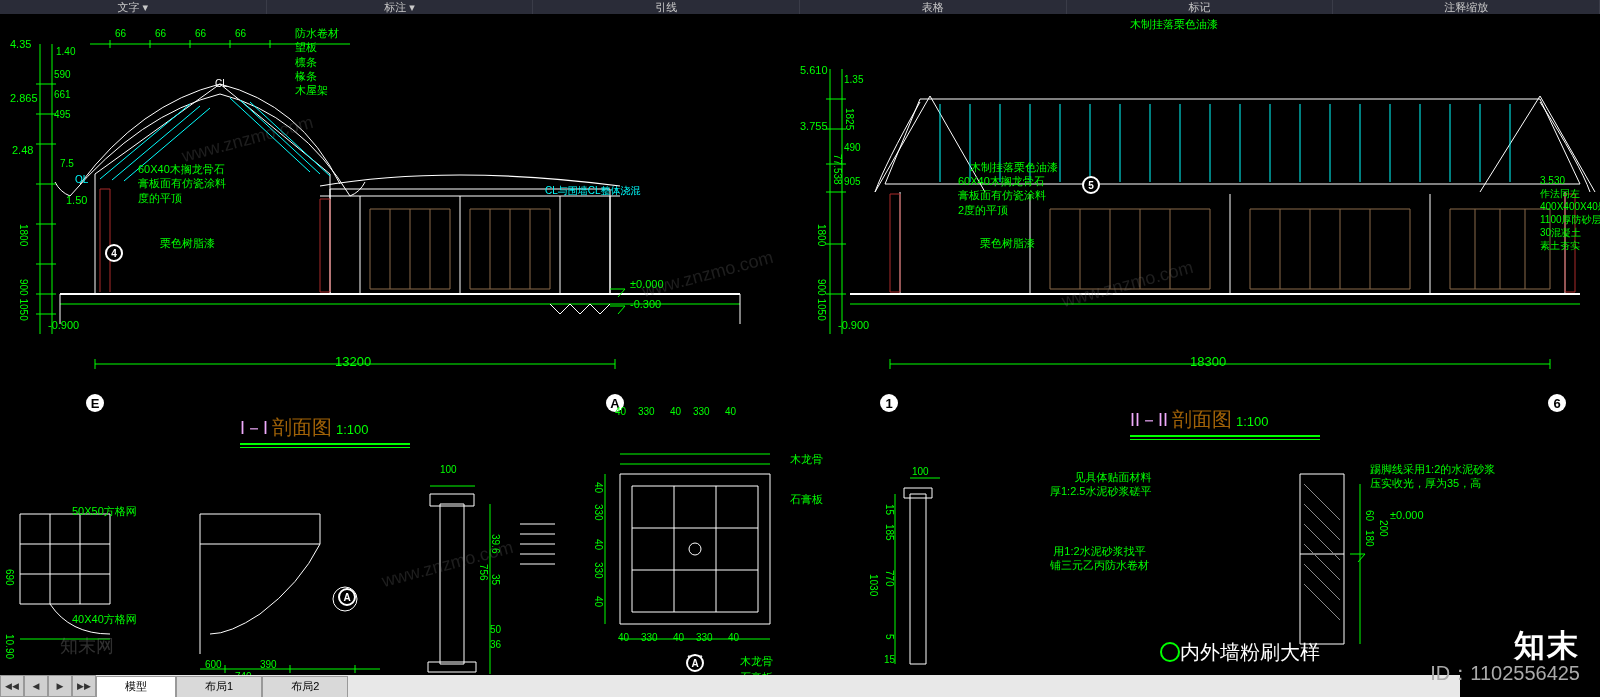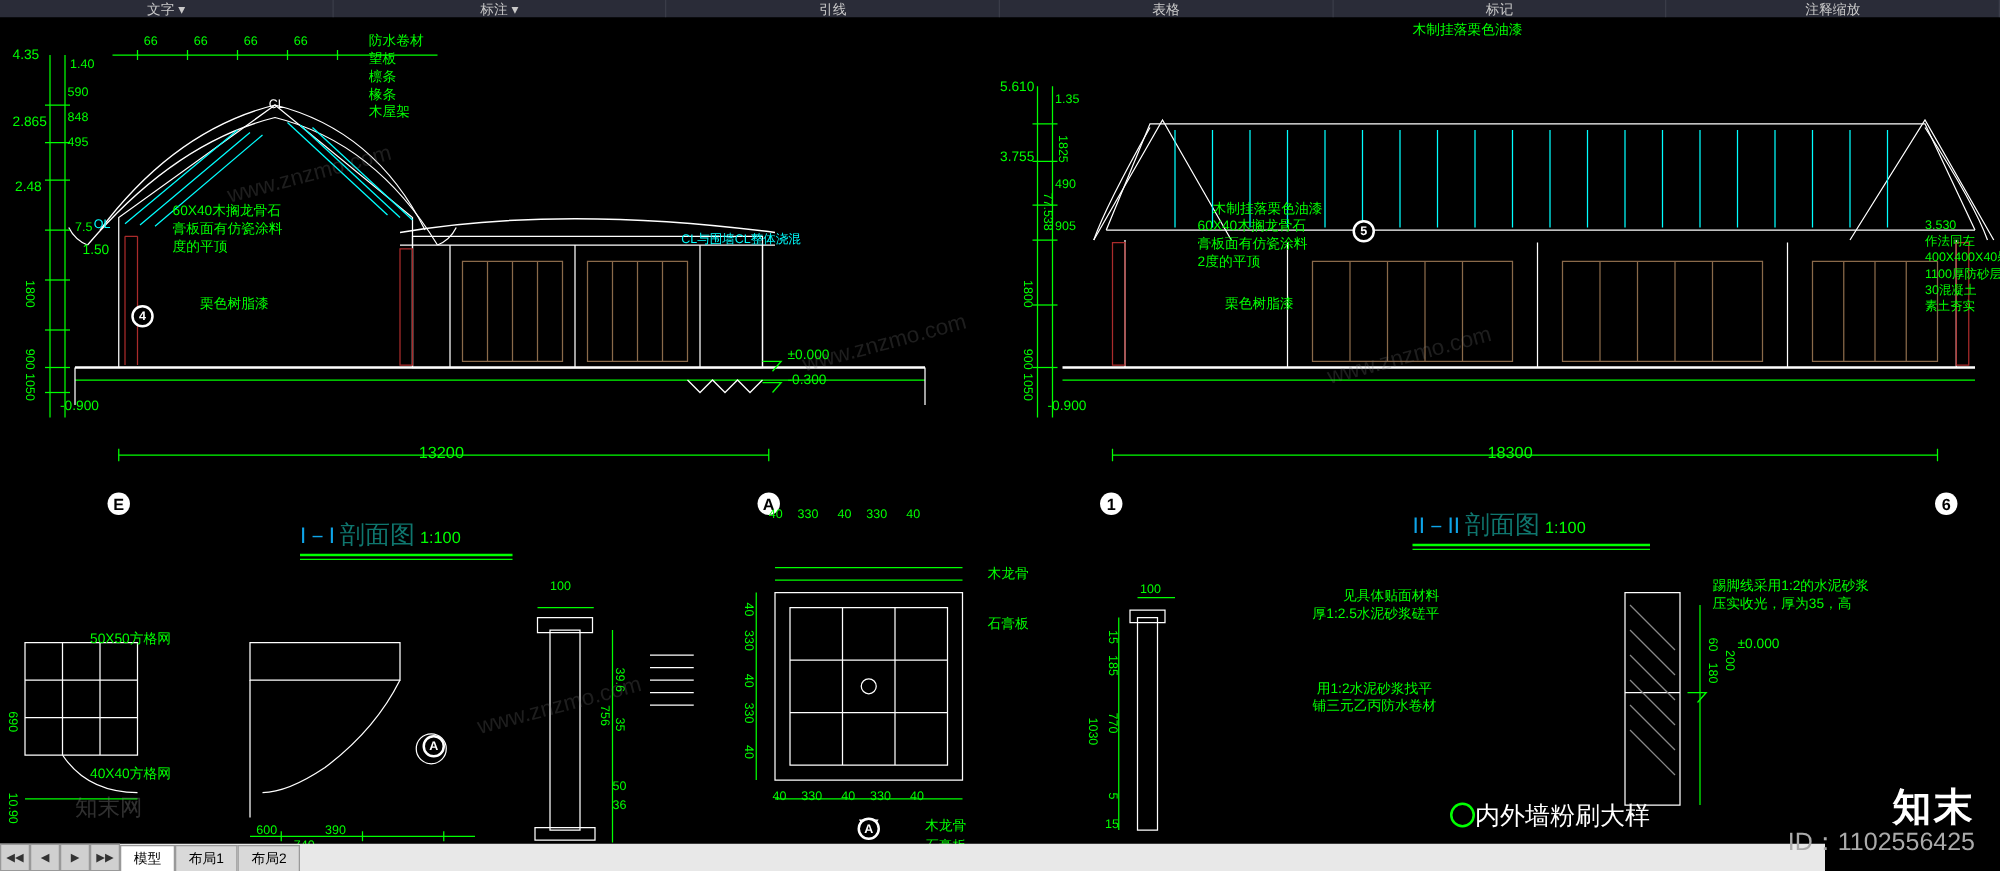--- a/index.html
+++ b/index.html
@@ -25,28 +25,28 @@
     flex: 1;
     text-align: center;
     border-right: 1px solid #3a3c48;
   }
   .canvas {
     position: absolute;
     top: 14px; left: 0; right: 0; bottom: 22px;
     background: #000;
   }
   .abs { position: absolute; }
-  .green { color: #0ea5e9; }
+  .green { color: #f0abfc; }
   .cyan { color: #00ffff; }
   .white { color: #fff; }
   .dim { color: #00ff00; font-size: 11px; }
   .dim-sm { color: #00ff00; font-size: 10px; }
   .note { color: #00ff00; font-size: 11px; line-height: 1.3; }
   .title-box { display: inline-flex; align-items: baseline; }
-  .title-box .name { color: #0f766e; font-size: 20px; margin: 0 4px; }
+  .title-box .name { color: #a16207; font-size: 20px; margin: 0 4px; }
   .title-box .scale { color: #00ff00; font-size: 13px; }
   .title-underline { height: 2px; background: #00ff00; margin-top: 2px; }
   .title-underline2 { height: 1px; background: #00ff00; margin-top: 2px; }
   .refmark {
     width: 18px; height: 18px; border-radius: 50%;
     background: #fff; color: #000;
     display: flex; align-items: center; justify-content: center;
     font-size: 13px; font-weight: bold;
   }
   .refmark-sm {
@@ -63,21 +63,21 @@
     display: flex;
     align-items: center;
   }
   .tab-bar .tab-btn {
     width: 22px; height: 20px;
     background: #d0d0d0; border: 1px solid #999;
     display: flex; align-items: center; justify-content: center;
     font-size: 9px; color: #333;
   }
   .tab-bar .tab {
-    padding: 0 10px; height: 20px;
+    padding: 0 28px; height: 20px;
     border: 1px solid #999; border-bottom: none;
     background: #fff; color: #000; font-size: 11px;
     display: flex; align-items: center;
   }
   .tab-bar .tab.inactive { background: #d9d9d9; }
   svg line, svg polyline, svg rect, svg circle, svg path {
     vector-effect: non-scaling-stroke;
   }
   .watermark {
     position: absolute;
@@ -204,24 +204,24 @@
   <g stroke="#00ff00" fill="none">
     <polyline points="610,275 625,275 618,283"></polyline>
     <polyline points="610,292 625,292 618,300"></polyline>
   </g>
 </svg>
 
 <div class="abs dim" style="left:10px;top:24px">4.35</div>
 <div class="abs dim-sm" style="left:56px;top:32px">1.40</div>
 <div class="abs dim" style="left:10px;top:78px">2.865</div>
 <div class="abs dim-sm" style="left:54px;top:55px">590</div>
-<div class="abs dim-sm" style="left:54px;top:75px">848</div>
+<div class="abs dim-sm" style="left:54px;top:75px">661</div>
 <div class="abs dim-sm" style="left:54px;top:95px">495</div>
 <div class="abs dim" style="left:12px;top:130px">2.48</div>
-<div class="abs dim-sm" style="left:60px;top:163px">7.5</div>
+<div class="abs dim-sm" style="left:60px;top:144px">7.5</div>
 <div class="abs cyan" style="left:75px;top:160px;font-size:10px">OL</div>
 <div class="abs dim" style="left:66px;top:180px">1.50</div>
 <div class="abs dim-sm" style="left:18px;top:210px;writing-mode:vertical-rl">1800</div>
 <div class="abs dim-sm" style="left:18px;top:265px;writing-mode:vertical-rl">900 1050</div>
 <div class="abs dim" style="left:48px;top:305px">-0.900</div>
 
 <div class="abs dim-sm" style="left:115px;top:14px">66</div>
 <div class="abs dim-sm" style="left:155px;top:14px">66</div>
 <div class="abs dim-sm" style="left:195px;top:14px">66</div>
 <div class="abs dim-sm" style="left:235px;top:14px">66</div>

